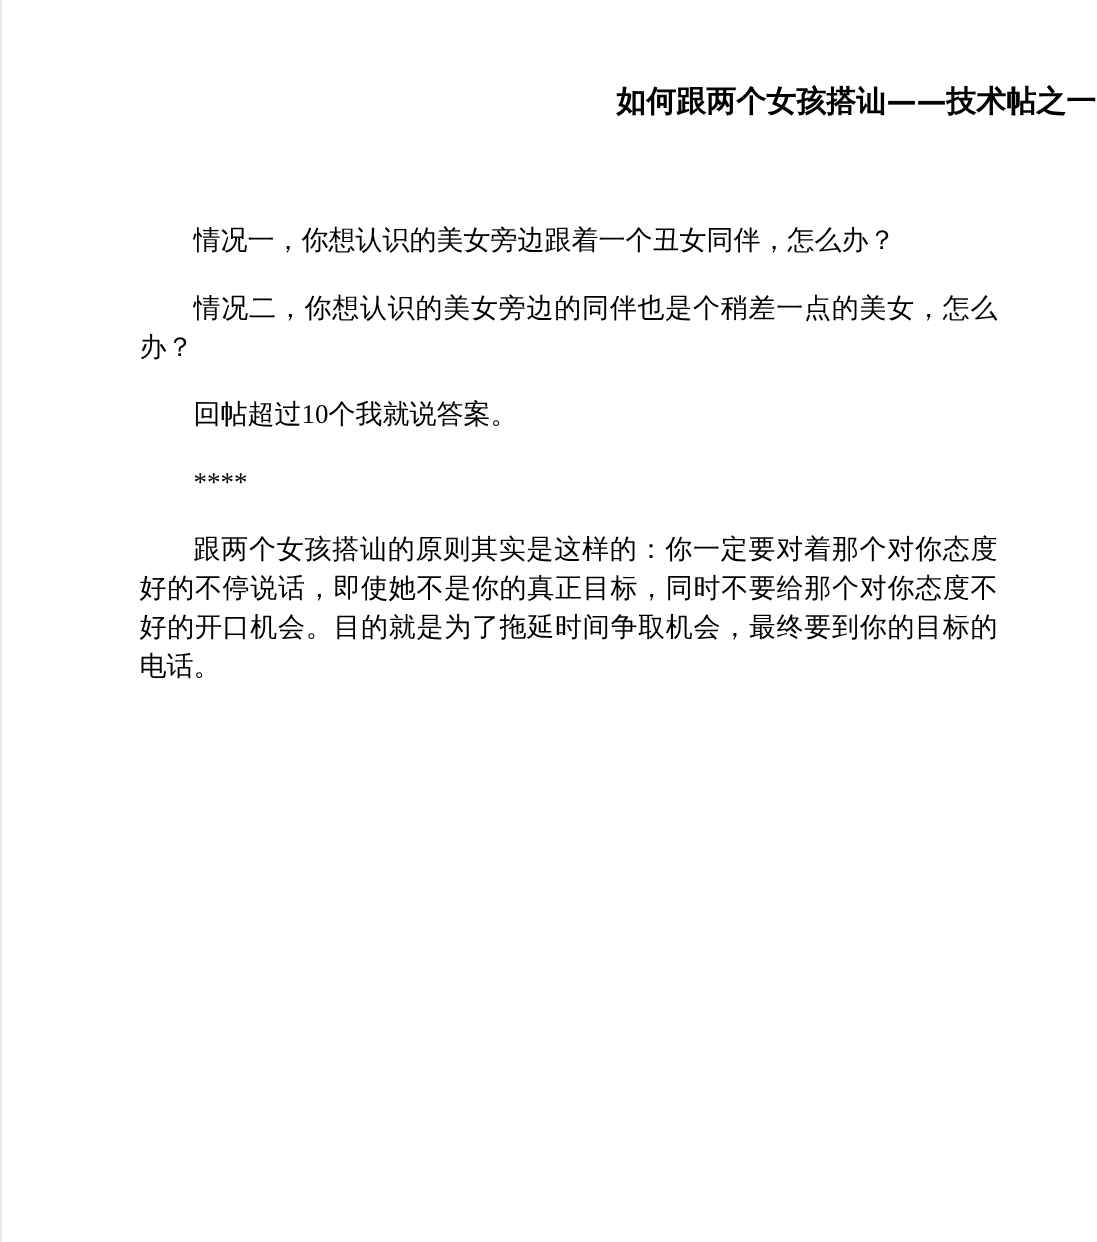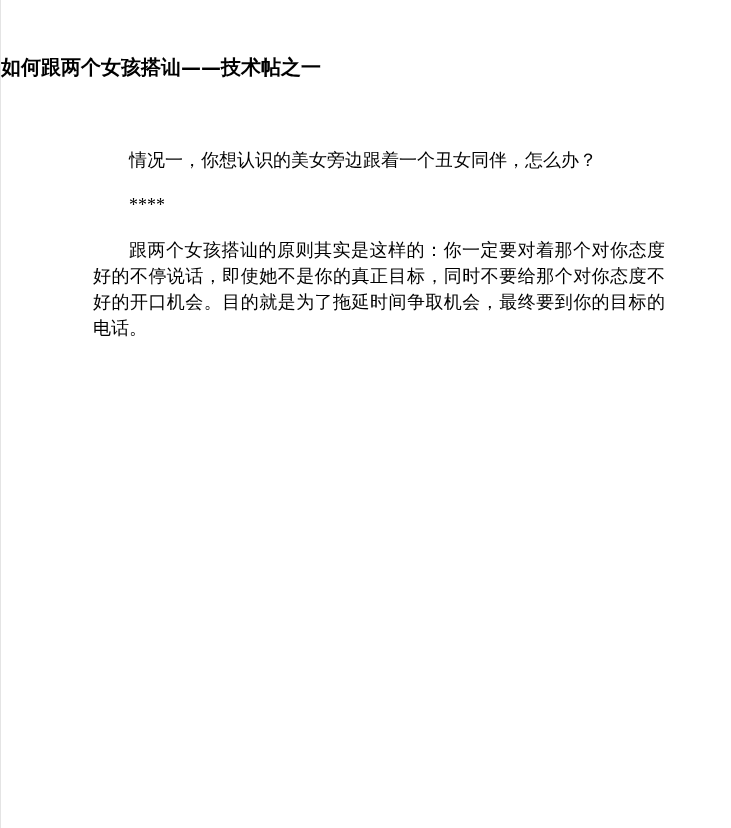--- a/index.html
+++ b/index.html
@@ -21,21 +21,21 @@
     height: 100%;
     box-sizing: border-box;
     padding-top: 54px;
   }
   .doc-title {
     margin: 0 0 67px 0;
     padding: 0;
     font-size: 20px;
     line-height: 26px;
     font-weight: bold;
-    text-align: left;
+    text-align: right;
     color: #000000;
     font-family: "DejaVu Sans", "Liberation Sans", sans-serif;
   }
   .content {
     padding: 0 66px 0 92px;
   }
   .content p {
     margin: 0 0 19px 0;
     padding: 0;
     font-size: 18px;
@@ -46,16 +46,18 @@
     font-family: "Liberation Serif", "DejaVu Serif", serif;
   }
 </style>
 </head>
 <body>
 
 <div class="page">
   <h1 class="doc-title">如何跟两个女孩搭讪——技术帖之一</h1>
   <div class="content">
     <p>情况一，你想认识的美女旁边跟着一个丑女同伴，怎么办？</p>
+    <p>情况二，你想认识的美女旁边的同伴也是个稍差一点的美女，怎么办？</p>
+    <p>回帖超过10个我就说答案。</p>
     <p>****</p>
     <p>跟两个女孩搭讪的原则其实是这样的：你一定要对着那个对你态度好的不停说话，即使她不是你的真正目标，同时不要给那个对你态度不好的开口机会。目的就是为了拖延时间争取机会，最终要到你的目标的电话。</p>
   </div>
 </div>
 
 </body></html>

